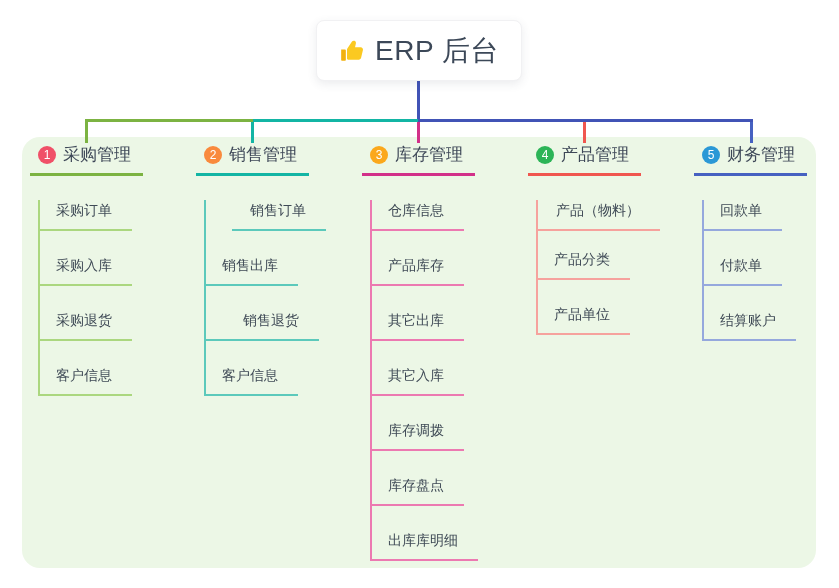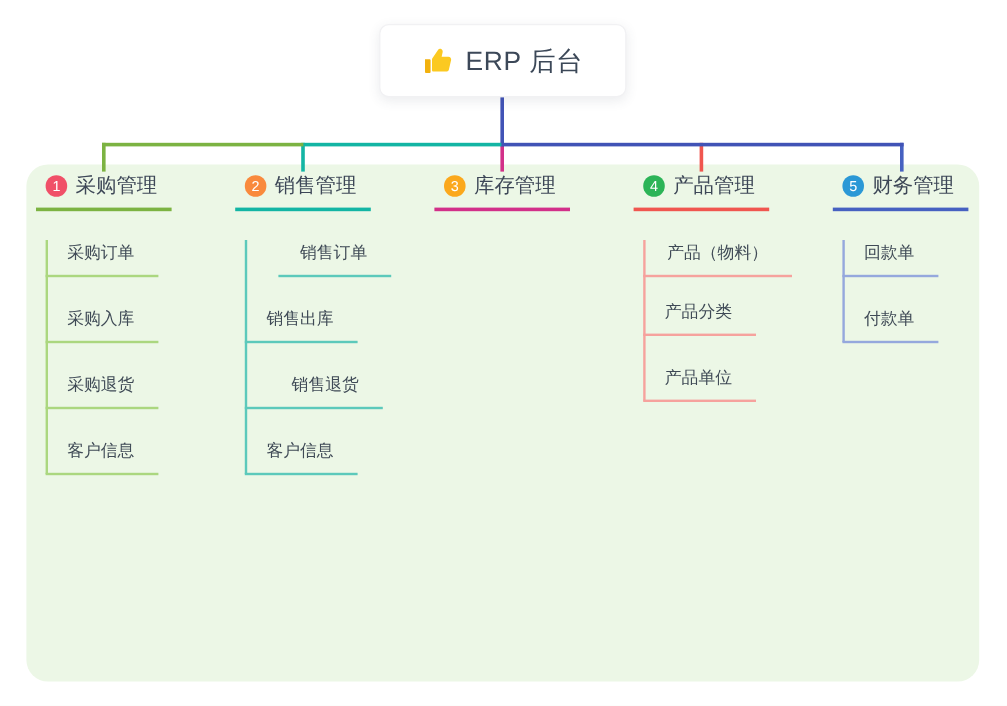--- a/index.html
+++ b/index.html
@@ -9,21 +9,21 @@
     position:relative; width:839px; height:588px; background:#ffffff; overflow:hidden;
   }
   
   .root-card {
     position:absolute; left:316px; top:20px; width:206px; height:61px;
     background:#ffffff; border:1px solid #f1f1f3; border-radius:8px;
     box-shadow:0 3px 10px rgba(60,70,90,.10);
     display:flex; align-items:center; justify-content:center; gap:10px;
     z-index:3;
   }
-  .root-title { font-size:22px; font-weight:500; color:#3c4858; letter-spacing:.5px; }
+  .root-title { font-size:28px; font-weight:500; color:#3c4858; letter-spacing:.5px; }
   .thumb-icon { width:26px; height:26px; display:inline-block; }
 
   
   .line { position:absolute; z-index:2; }
 
   
   .map-panel {
     position:absolute; left:22px; top:137px; width:794px; height:431px;
     background:#ecf7e6; border-radius:18px; z-index:1;
   }
@@ -105,20 +105,30 @@
           <div class="child" style="border-bottom-color: rgb(92, 201, 187); padding-left: 39px;"><span>销售退货</span></div>
           <div class="child" style="border-bottom-color: rgb(92, 201, 187);"><span>客户信息</span></div>
         </div>
     </div>
 
     <div class="branch" style="left: 362px;">
       <div class="branch-header" style="border-bottom-color: rgb(210, 48, 137);">
         <span class="badge" style="background: rgb(251, 168, 28);">3</span>
         <span class="branch-label">库存管理</span>
       </div>
+      <div class="children">
+        <div class="vline" style="background: rgb(236, 121, 177);"></div>
+      <div class="child" style="border-bottom-color: rgb(236, 121, 177);"><span>仓库信息</span></div>
+          <div class="child" style="border-bottom-color: rgb(236, 121, 177);"><span>产品库存</span></div>
+          <div class="child" style="border-bottom-color: rgb(236, 121, 177);"><span>其它出库</span></div>
+          <div class="child" style="border-bottom-color: rgb(236, 121, 177);"><span>其它入库</span></div>
+          <div class="child" style="border-bottom-color: rgb(236, 121, 177);"><span>库存调拨</span></div>
+          <div class="child" style="border-bottom-color: rgb(236, 121, 177);"><span>库存盘点</span></div>
+          <div class="child" style="border-bottom-color: rgb(236, 121, 177);"><span>出库库明细</span></div>
+        </div>
     </div>
 
     <div class="branch" style="left: 528px;">
       <div class="branch-header" style="border-bottom-color: rgb(240, 86, 79);">
         <span class="badge" style="background: rgb(44, 180, 87);">4</span>
         <span class="branch-label">产品管理</span>
       </div>
       <div class="children">
         <div class="vline" style="background: rgb(246, 162, 157);"></div>
       <div class="child" style="border-bottom-color: rgb(246, 162, 157); padding-left: 20px;"><span>产品（物料）</span></div>
@@ -129,17 +139,18 @@
 
     <div class="branch" style="left: 694px;">
       <div class="branch-header" style="border-bottom-color: rgb(70, 97, 193);">
         <span class="badge" style="background: rgb(43, 152, 214);">5</span>
         <span class="branch-label">财务管理</span>
       </div>
       <div class="children">
         <div class="vline" style="background: rgb(149, 168, 221);"></div>
       <div class="child" style="border-bottom-color: rgb(149, 168, 221); text-align: center;"><span>回款单</span></div>
           <div class="child" style="border-bottom-color: rgb(149, 168, 221);"><span>付款单</span></div>
+          <div class="child" style="border-bottom-color: rgb(149, 168, 221);"><span>结算账户</span></div>
         </div>
     </div>
   </div>
 
 </div>
 
 </body></html>

